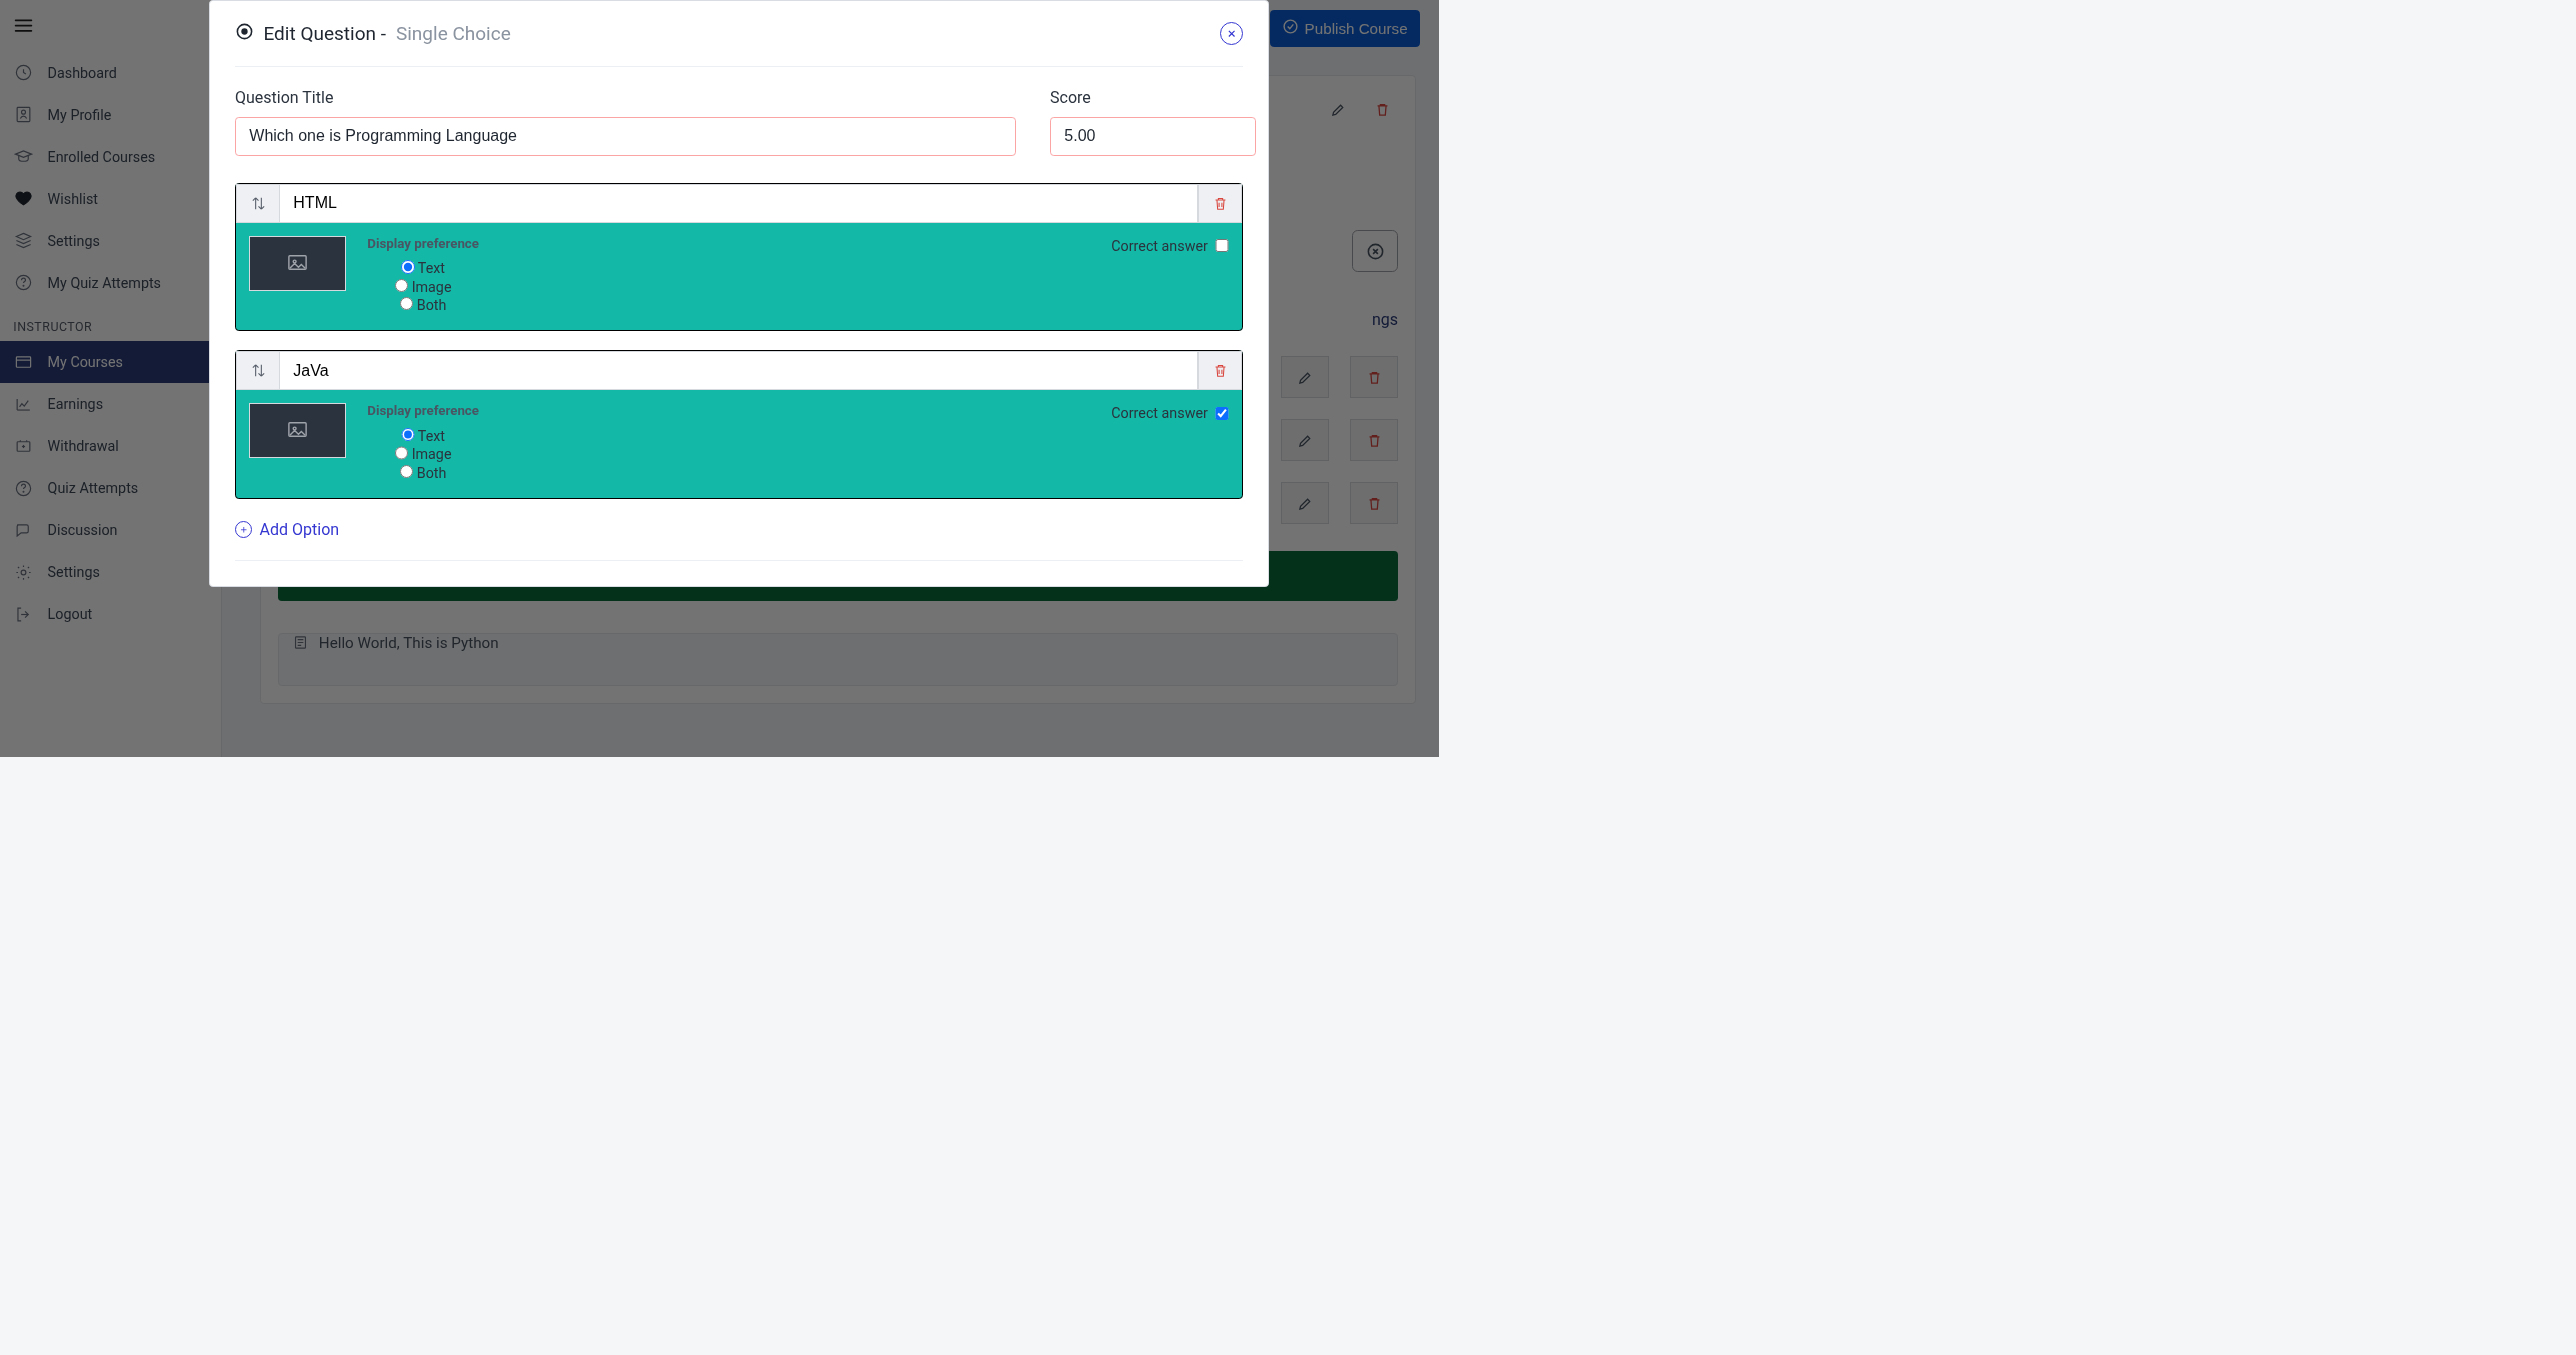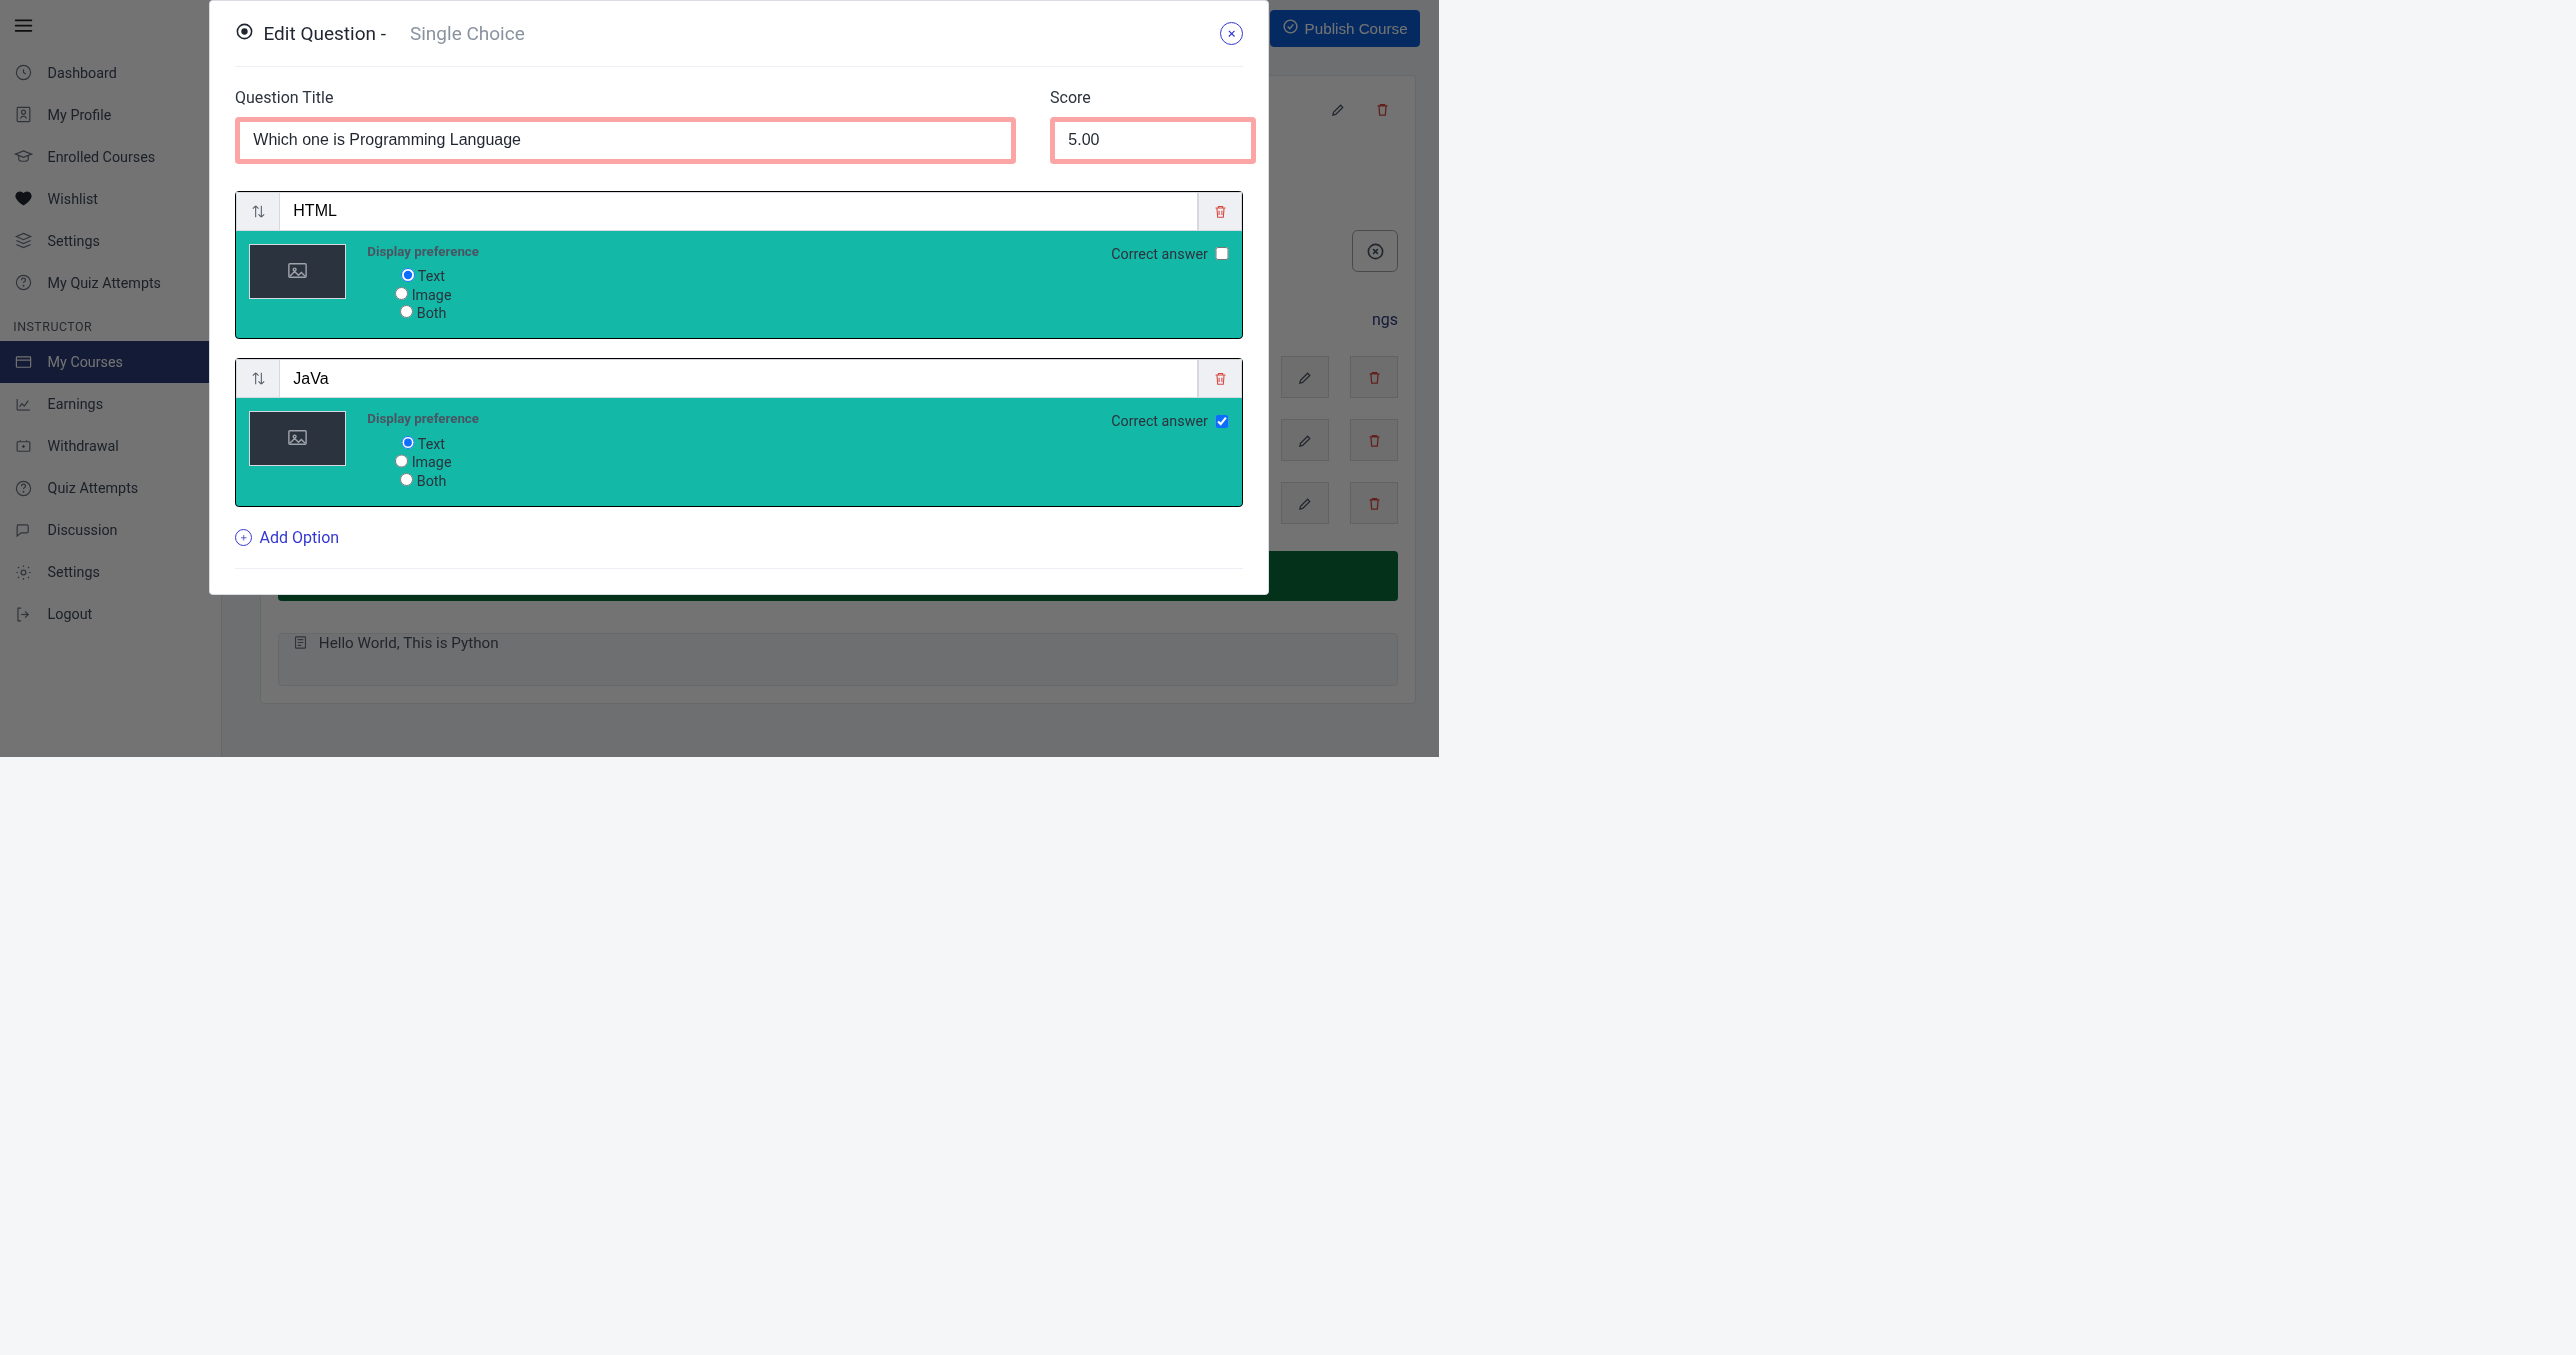--- a/index.html
+++ b/index.html
@@ -59,32 +59,32 @@
   border-radius: 3.8px; display: flex; gap: 9.5px; padding: 0 13.3px;
   color: #4a5563; font-size: 15.2px;
 }
 .overlay { position: absolute; inset: 0; background: rgba(0,0,0,0.55); }
 .modal {
   position: absolute; top: 0; left: 209px; width: 1060px;
   background: #fff; border: 1px solid #d9dde3; border-radius: 3.8px;
   padding: 21px 25px 25px;
 }
 .modal-head { display: flex; align-items: center; gap: 9.5px; border-bottom: 1px solid #eceff3; padding-bottom: 21px; }
-.modal-title { font-size: 19px; color: #1f2630; display: flex; align-items: center; gap: 24px; }
+.modal-title { font-size: 19px; color: #1f2630; display: flex; align-items: center; gap: 10px; }
 .muted { color: #8a93a0; }
 .close-circle {
   margin-left: auto; width: 23px; height: 23px; border: 1.9px solid #3537d1; border-radius: 50%;
   display: inline-flex; align-items: center; justify-content: center; color: #3537d1; font-size: 13.3px;
 }
 .close-circle svg { width: 11.4px; height: 11.4px; stroke: #3537d1; stroke-width: 2.5; }
 .form-row { display: flex; gap: 34px; margin-top: 21px; }
 .form-group { display: flex; flex-direction: column; gap: 9.5px; }
 .form-label { font-size: 16px; color: #2b333e; }
 .input {
-  border: 5px solid #fca5a5; border-radius: 3.8px; padding: 9.5px 13.3px;
+  border: 1px solid #fca5a5; border-radius: 3.8px; padding: 9.5px 13.3px;
   font-size: 16px; color: #1f2630; background: #fff;
 }
 .input.title { width: 781px; }
 .input.score { width: 206px; }
 .option-block {
   margin-top: 27px; border: 1px solid #000000; border-radius: 3.8px; background: #14b8a6;
 }
 .option-top { display: flex; align-items: stretch; }
 .drag-handle {
   width: 44px; border: 1px solid #d6d9de; background: #eef0f3; display: inline-flex;

